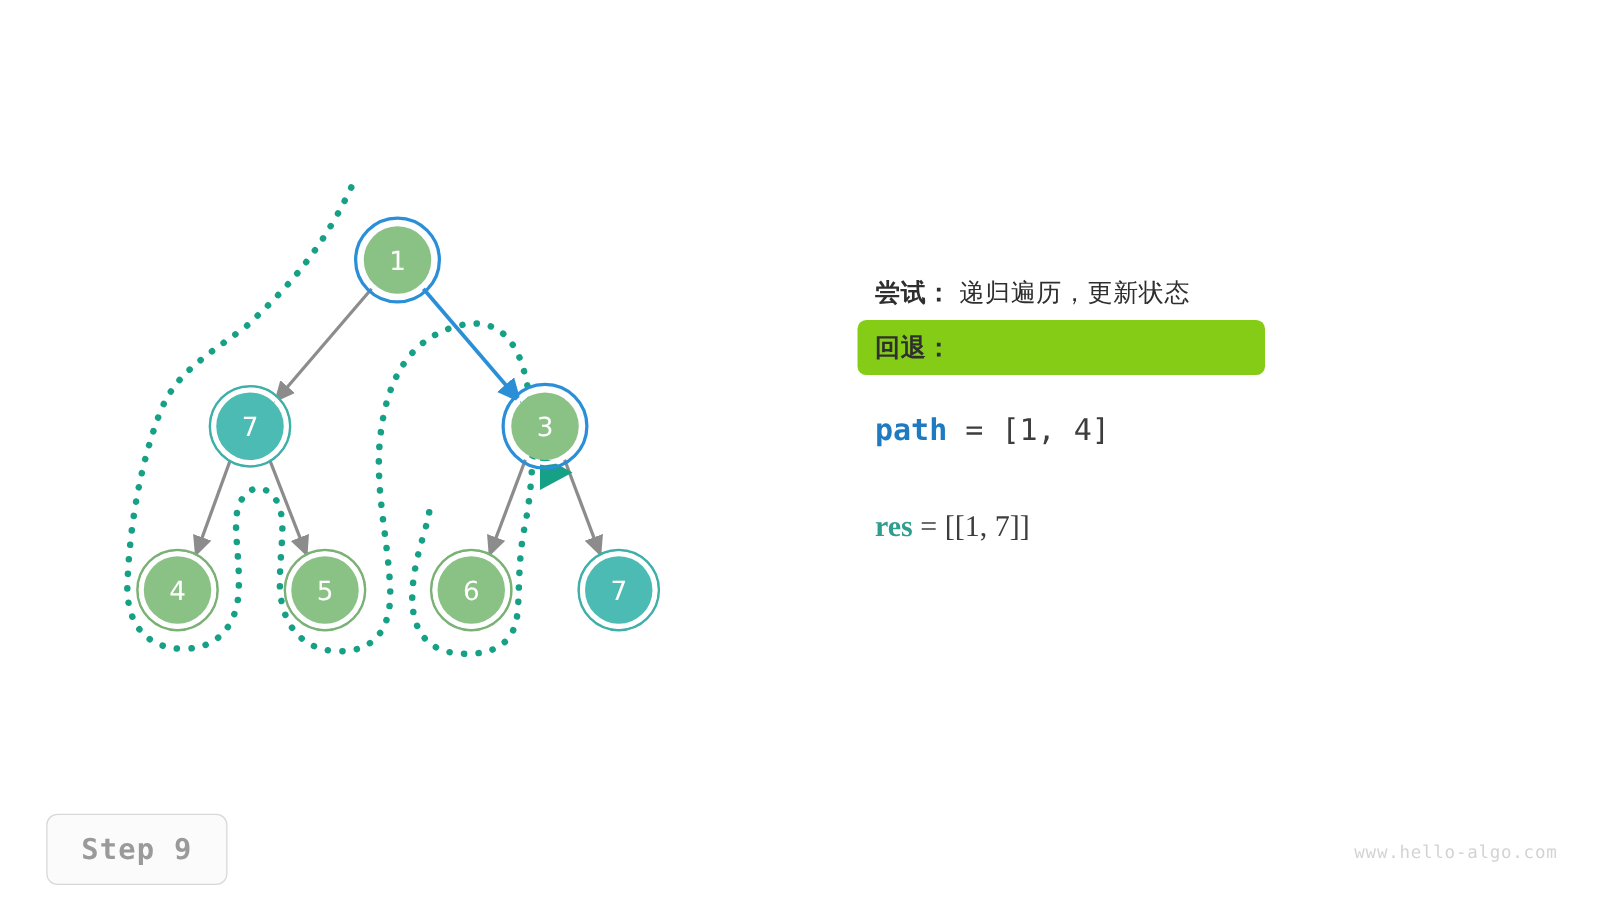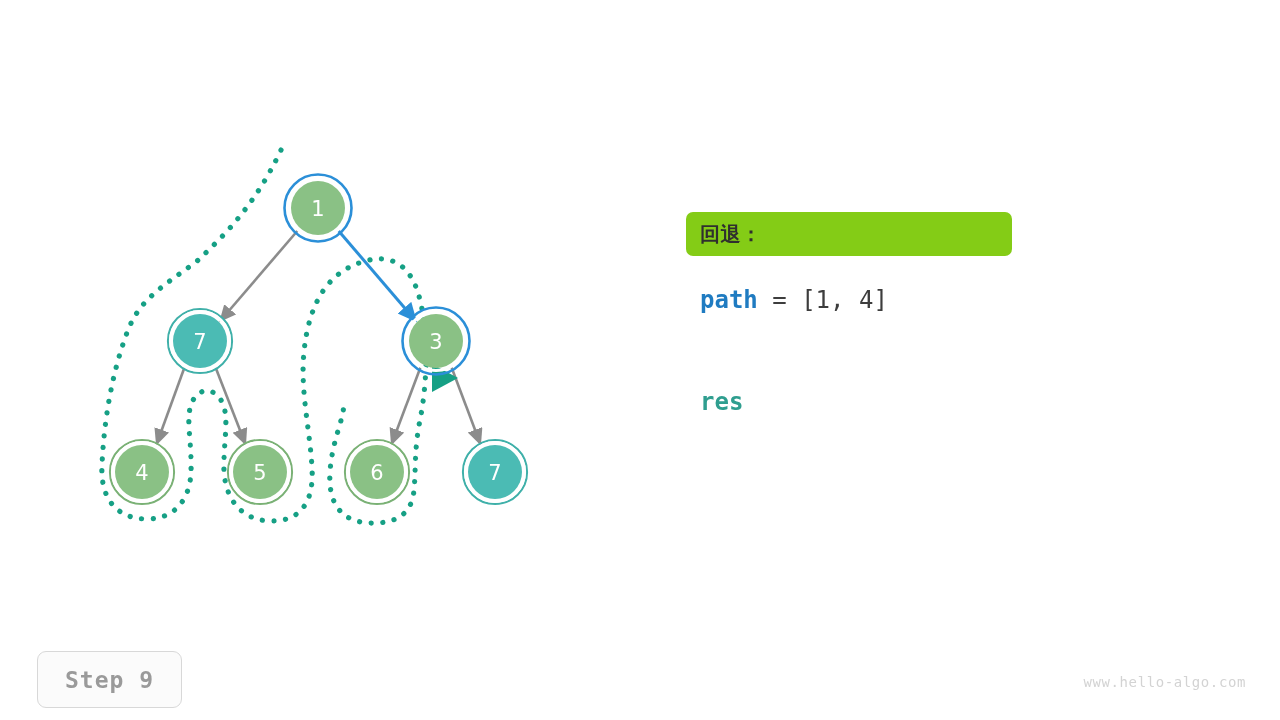--- a/index.html
+++ b/index.html
@@ -39,21 +39,21 @@
   }
 
   .code-line{
     font-family:"DejaVu Sans Mono","Liberation Mono",monospace;
     font-size:24px;display:flex;align-items:flex-end;
     padding-left:14px;height:44px;white-space:pre;
   }
   .code-var{font-weight:bold;}
   .code-rest{color:#3d3d3d;}
   #code-path{margin-top:14px;}
-  #code-res{margin-top:58px;}
+  #code-res{margin-top:34px;font-family:Liberation Serif, serif;}
 
   
   #step-badge{
     position:absolute;left:37px;top:639px;
     width:143px;height:55px;
     border:1.4px solid #d8d8d8;border-radius:9px;
     background:#fbfbfb;
     display:flex;align-items:center;justify-content:center;
     font-family:"DejaVu Sans Mono","Liberation Mono",monospace;
     font-size:23px;font-weight:bold;color:#9a9a9a;letter-spacing:1px;margin-top:12px;
@@ -163,32 +163,37 @@
         <circle cx="495" cy="472" r="29.5" fill="none" stroke="#ffffff" stroke-width="3.2"></circle>
         <circle cx="495" cy="472" r="27" fill="#4bbbb4"></circle>
         <text class="node-label" x="495" y="473">7</text>
       </g>
 
     </g>
   </svg>
 
   <div id="info-panel">
 
+    <div class="desc-row">
+      <span class="desc-key">尝试：</span>
+      <span class="desc-val">递归遍历，更新状态</span>
+    </div>
 
     <div class="desc-row highlight">
       <span class="desc-key">回退：</span>
     </div>
 
     <div class="code-line" id="code-path">
       <span class="code-var" style="color:#1f7bc1">path</span>
       <span class="code-rest"> = [1, 4]</span>
     </div>
 
     <div class="code-line" id="code-res">
       <span class="code-var" style="color:#2f9e8f">res</span>
+      <span class="code-rest"> = [[1, 7]]</span>
     </div>
 
   </div>
 
   <div id="step-badge">Step 9</div>
 
   <div id="watermark">www.hello-algo.com</div>
 
 </div>
 

